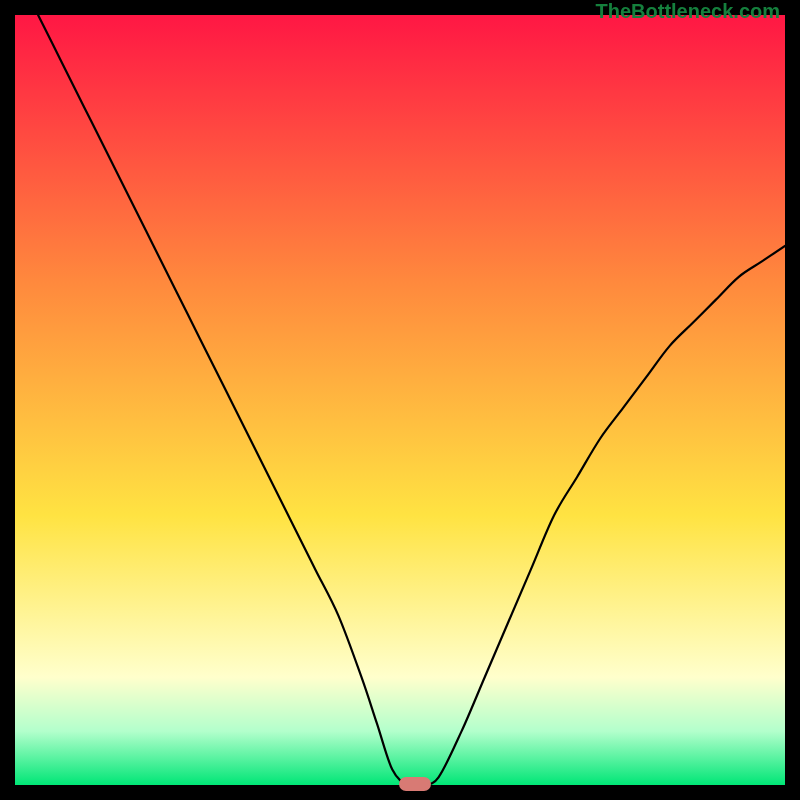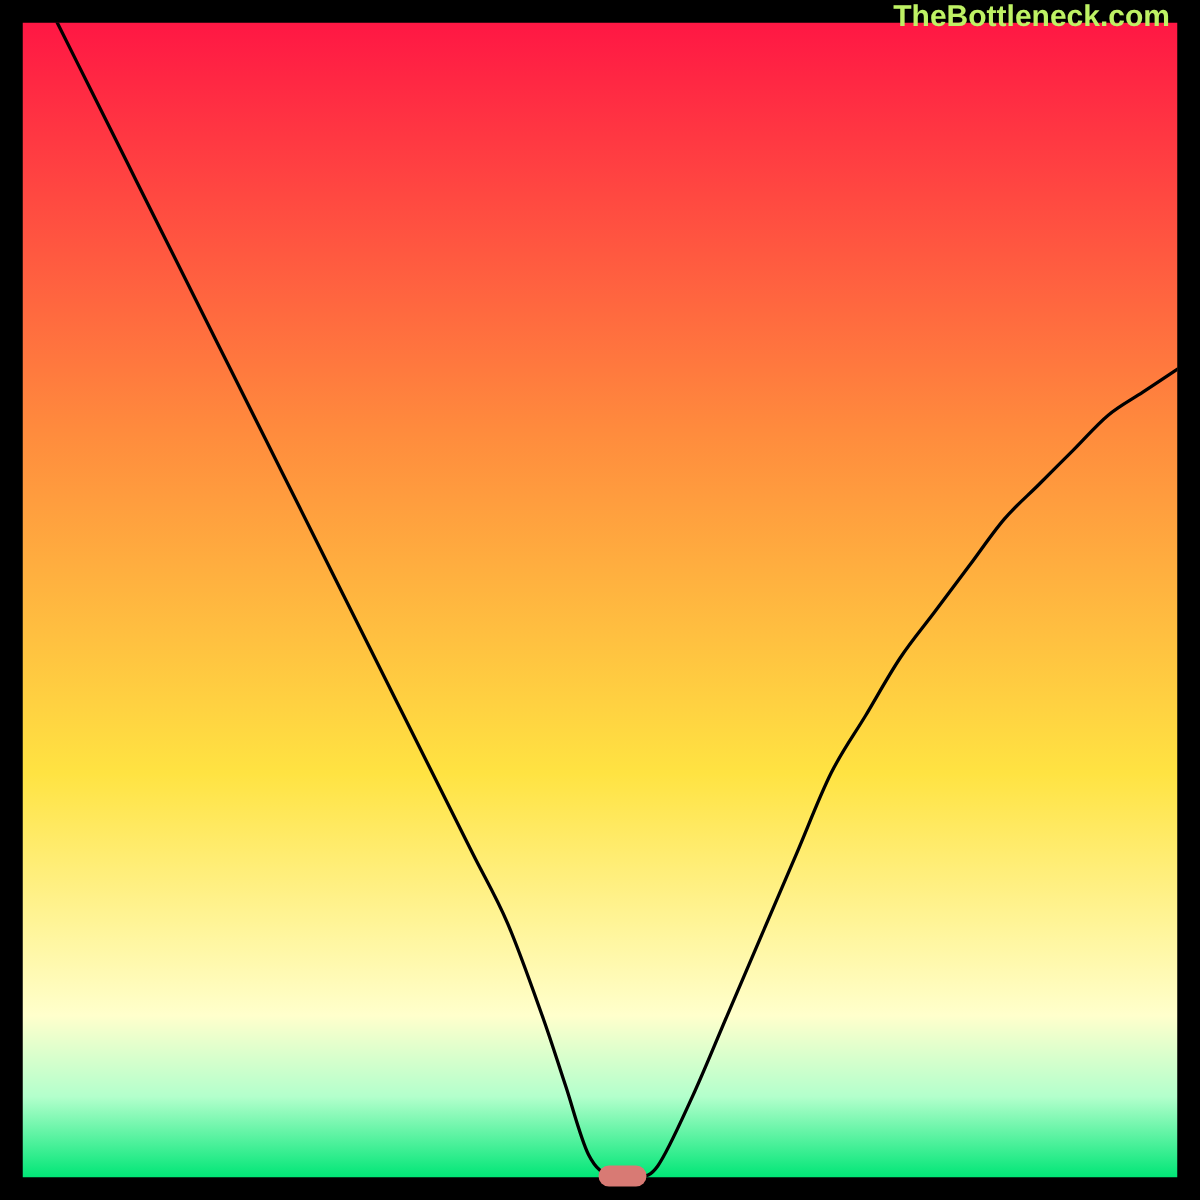--- a/index.html
+++ b/index.html
@@ -28,21 +28,21 @@
     position: absolute;
     left: 0;
     top: 0;
     width: 770px;
     height: 770px;
   }
   .watermark {
     position: absolute;
     top: 0px;
     right: 20px;
-    color: #bef264;
+    color: #15803d;
     font-family: Arial, Helvetica, sans-serif;
     font-size: 20px;
     font-weight: bold;
     pointer-events: none;
   }
   .marker {
     position: absolute;
     width: 32px;
     height: 14px;
     border-radius: 7px;

